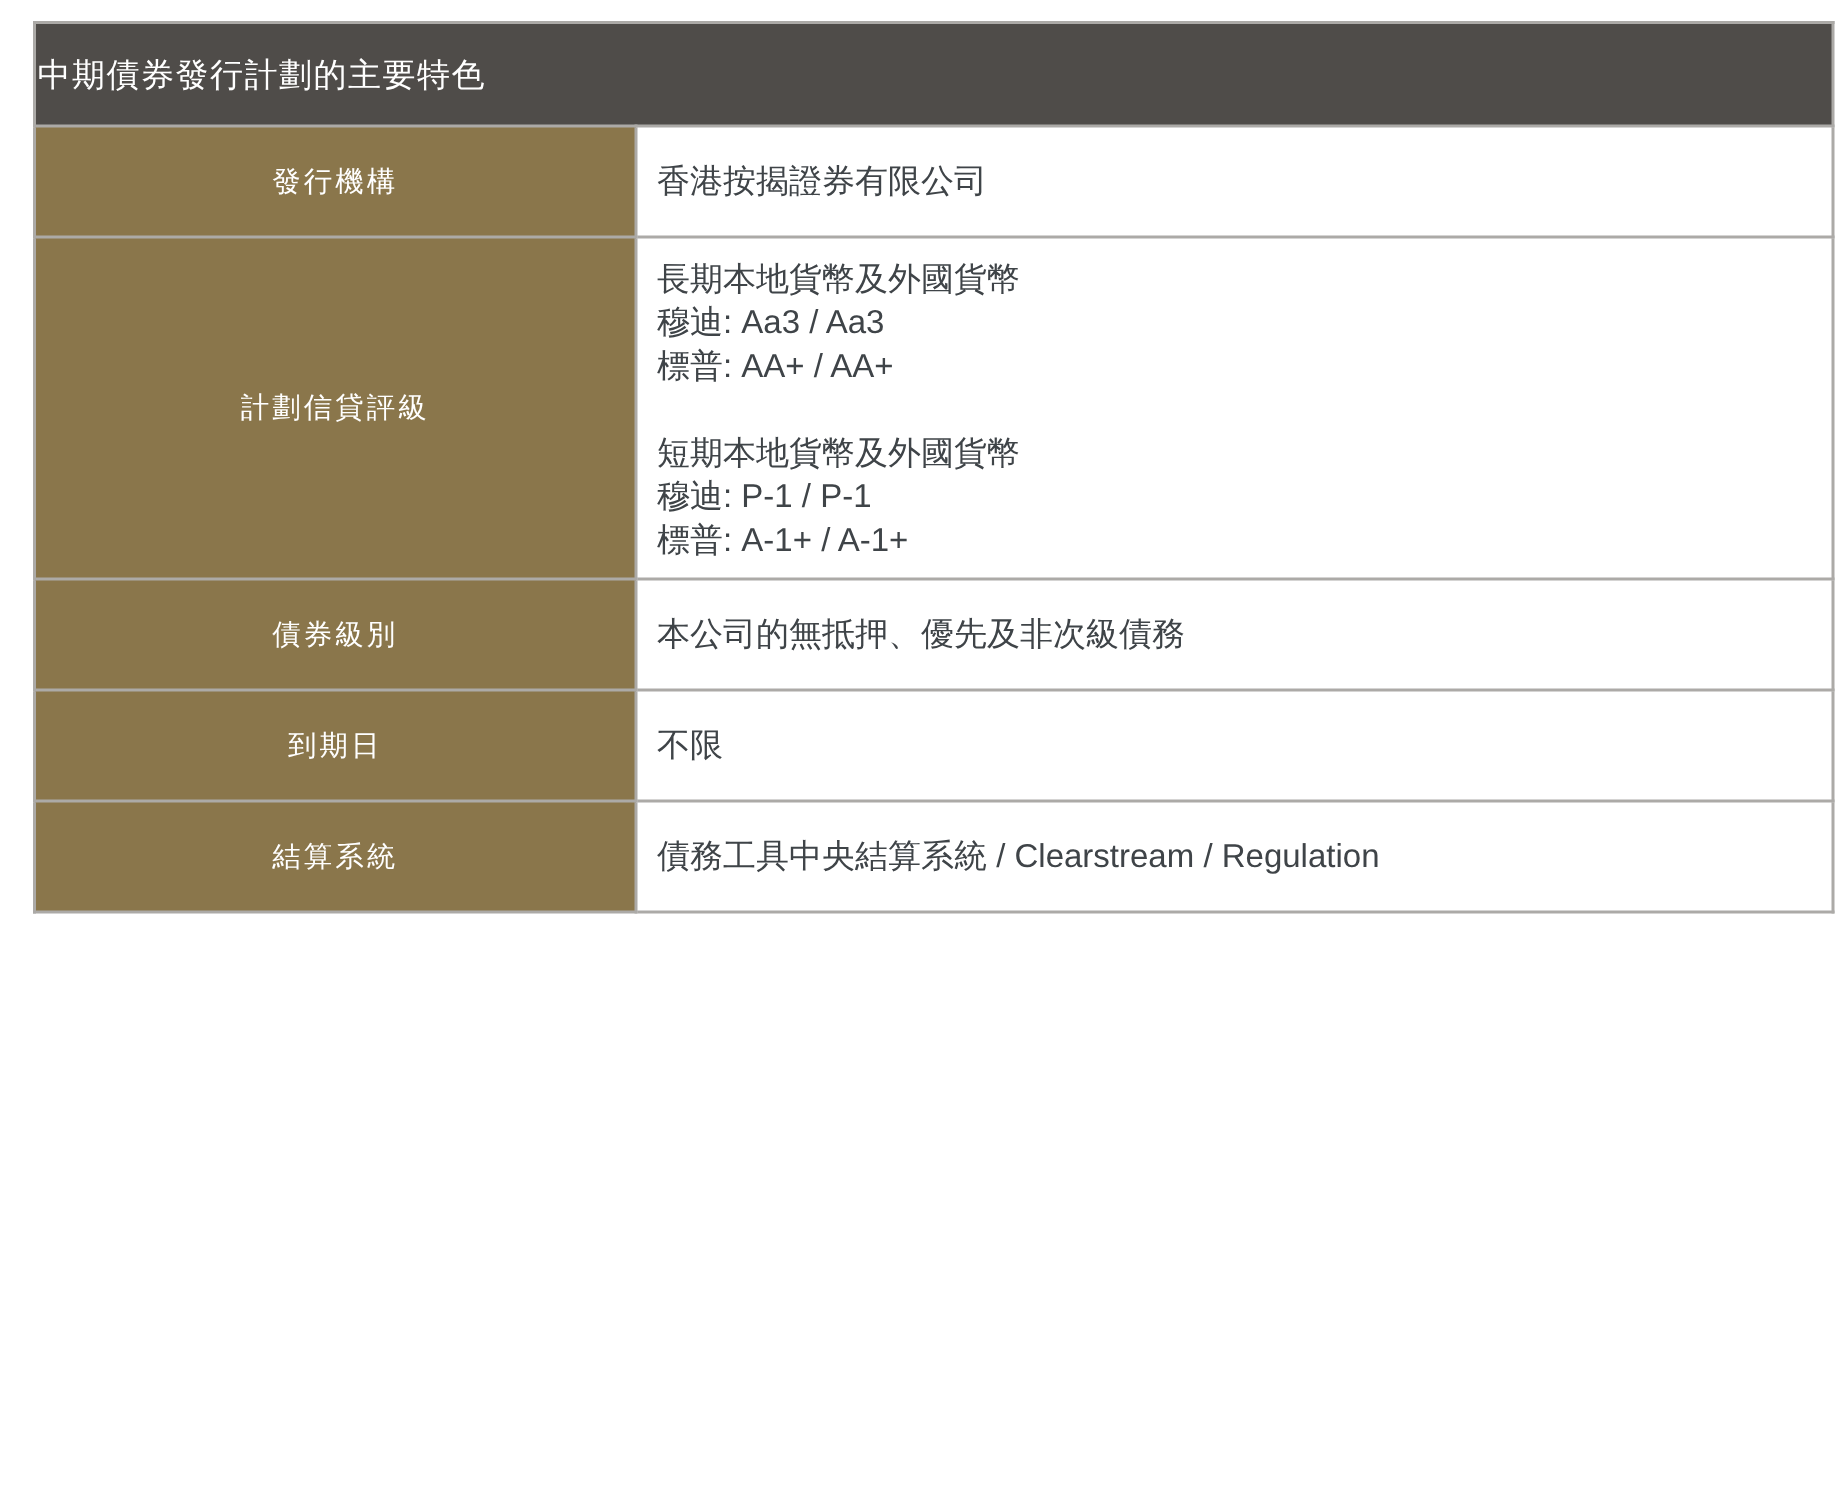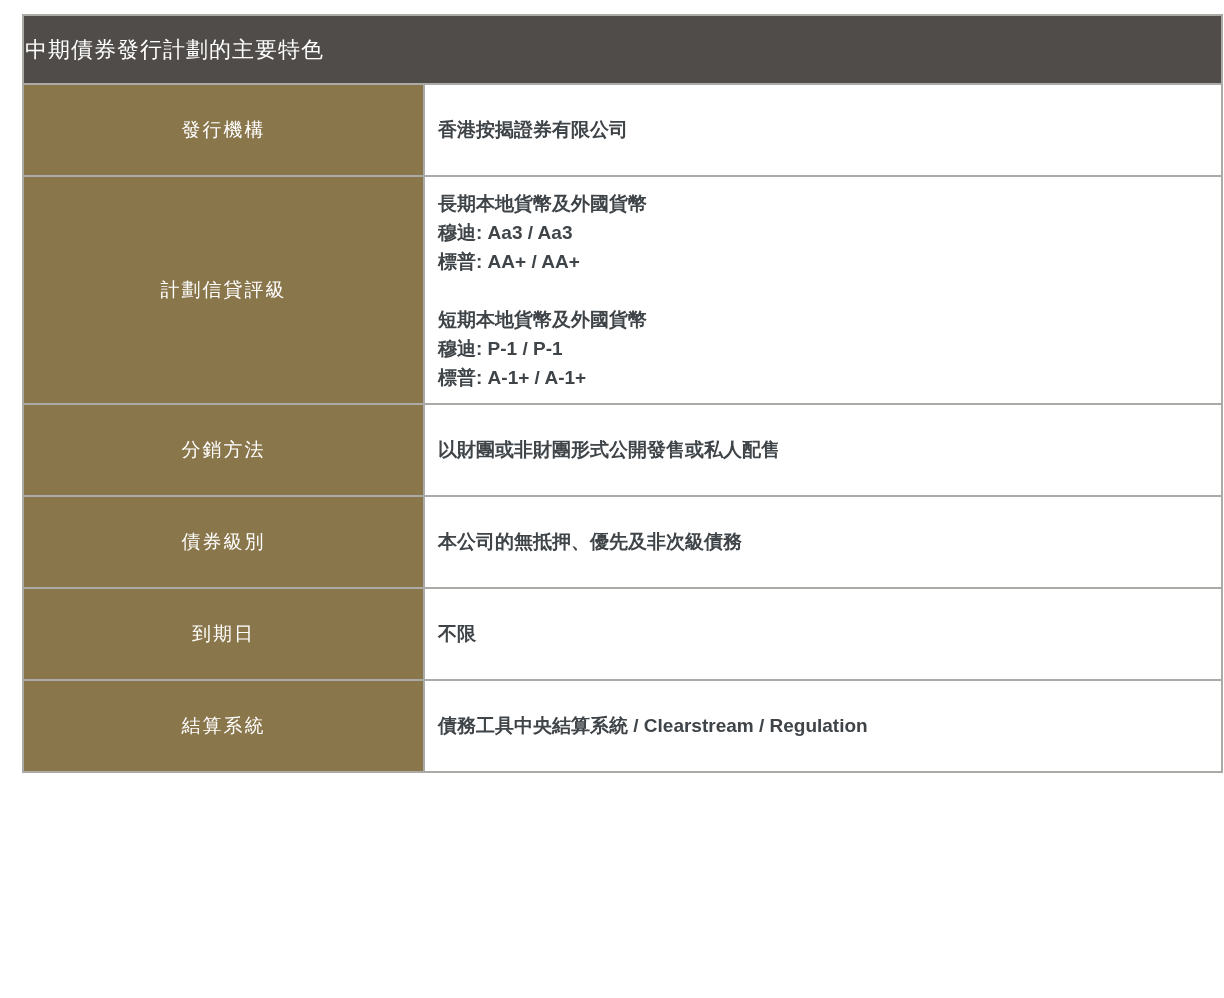--- a/index.html
+++ b/index.html
@@ -43,27 +43,27 @@
     color: #ffffff;
     font-size: 19px;
     font-weight: 400;
     text-align: center;
     vertical-align: middle;
     letter-spacing: 2px;
   }
   td.value-cell {
     background: #ffffff;
     color: #3f4448;
-    font-size: 19px;
-    font-weight: 700;
+    font-size: 22px;
+    font-weight: 400;
     text-align: left;
     vertical-align: middle;
     padding: 10px 20px 10px 13px;
   }
-  tr.row-regular { height: 92px; }
+  tr.row-regular { height: 74px; }
   tr.row-tall    { height: 228px; }
   .rating-line {
     line-height: 29px;
     min-height: 29px;
     white-space: pre-wrap;
   }
 </style>
 </head>
 <body>
 
@@ -91,24 +91,20 @@
           <div class="rating-line">穆迪: Aa3 / Aa3</div>
           <div class="rating-line">標普: AA+ / AA+</div>
           <div class="rating-line"></div>
           <div class="rating-line">短期本地貨幣及外國貨幣</div>
           <div class="rating-line">穆迪: P-1 / P-1</div>
           <div class="rating-line">標普: A-1+ / A-1+</div>
         </td>
       </tr>
 
 
-      <tr class="row-regular">
-        <td class="label-cell">分銷方法</td>
-        <td class="value-cell">以財團或非財團形式公開發售或私人配售</td>
-      </tr>
 
 
       <tr class="row-regular">
         <td class="label-cell">債券級別</td>
         <td class="value-cell">本公司的無抵押、優先及非次級債務</td>
       </tr>
 
       <tr class="row-regular">
         <td class="label-cell">到期日</td>
         <td class="value-cell">不限</td>

